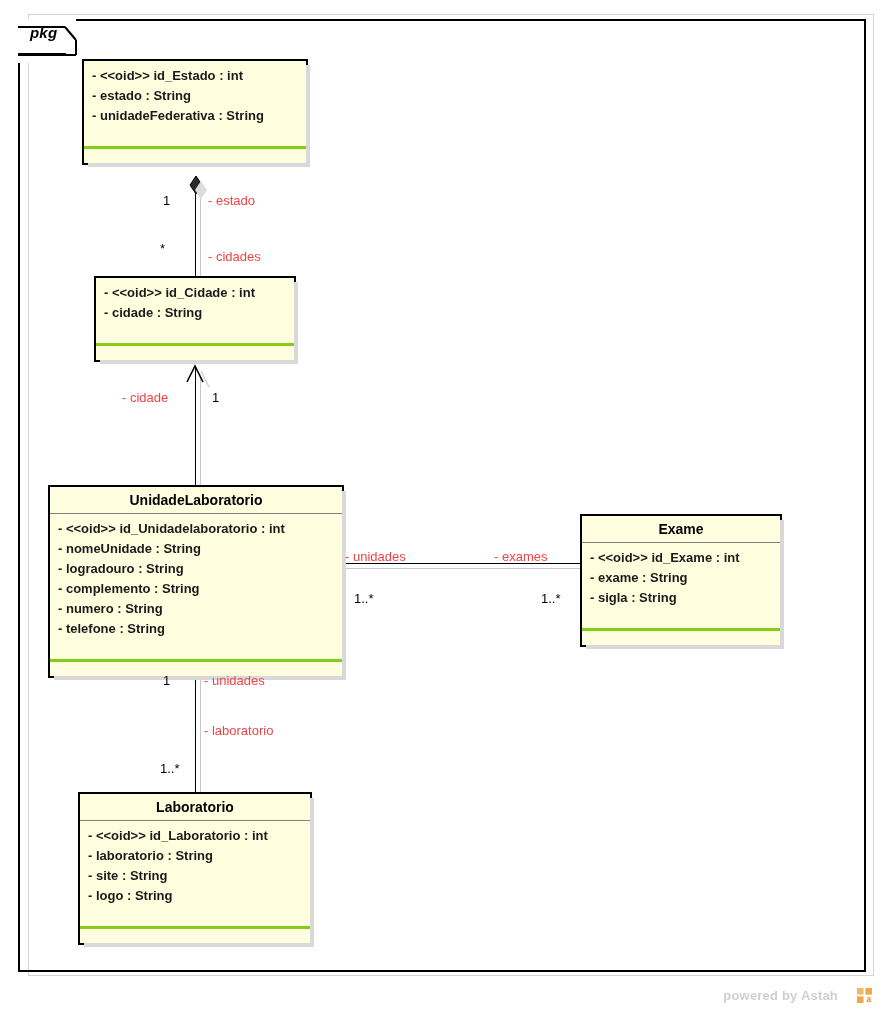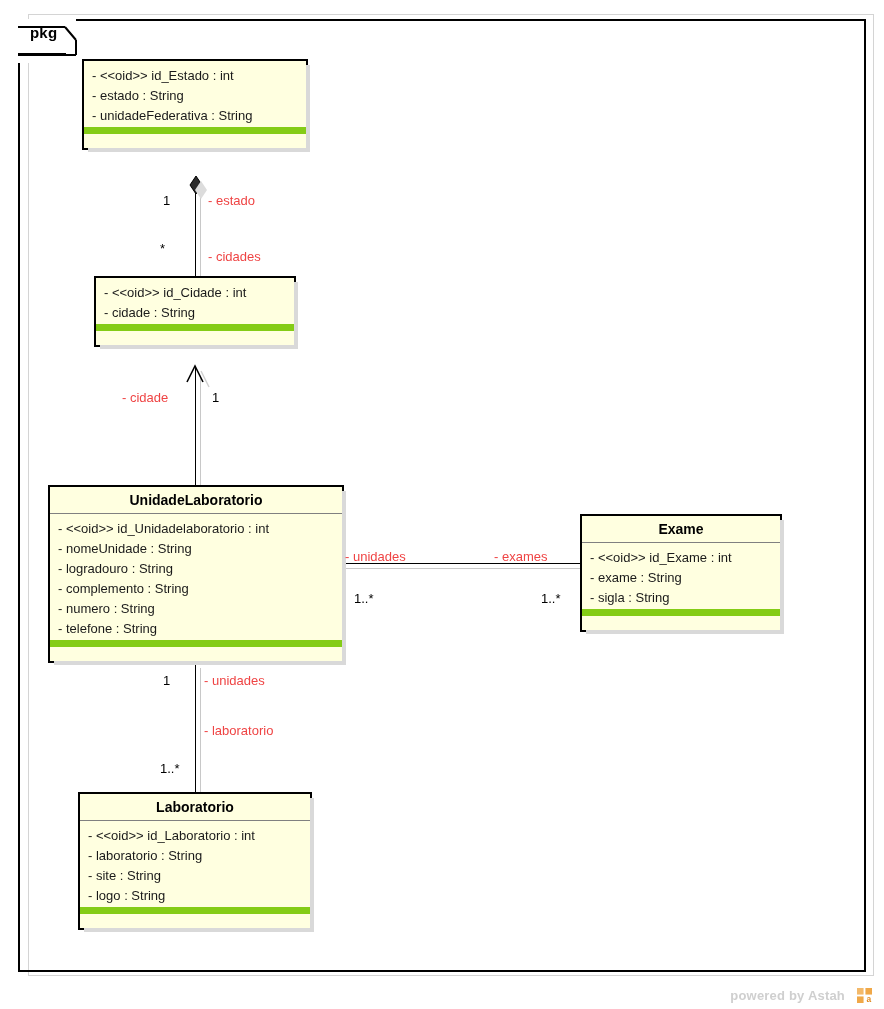--- a/index.html
+++ b/index.html
@@ -44,20 +44,21 @@
     left: 74px; top: 19px;
     width: 792px; height: 0;
     border-top: 2px solid #000000;
   }
   .pkg-tab {
     position: absolute;
     left: 18px; top: 19px;
     width: 58px; height: 44px;
     box-sizing: border-box;
     background: #ffffff;
+    font-style: italic;
   }
   .pkg-tab-border {
     position: absolute;
     left: 0; top: 0;
     width: 100%; height: 100%;
     overflow: visible;
   }
   .pkg-tab-label {
     position: absolute;
     left: 12px; top: 4px;
@@ -88,24 +89,25 @@
     line-height: 27px;
     text-align: center;
     font-size: 14px;
     font-weight: bold;
     color: #000000;
     border-bottom: 1px solid #808080;
     background: #ffffe0;
     box-sizing: border-box;
   }
   .uml-attrs {
-    padding: 5px 0 1px 8px;
-    border-bottom: 7px solid #84cc16;
+    padding: 5px 0 20px 8px;
+    border-bottom: 3px solid #84cc16;
     background: #ffffe0;
     box-sizing: border-box;
+    font-weight: bold;
   }
   .uml-attr {
     font-size: 13px;
     line-height: 20px;
     color: #1a1a1a;
     white-space: nowrap;
   }
   .uml-ops {
     height: 14px;
     background: #ffffe0;
@@ -148,21 +150,21 @@
     z-index: 4;
   }
 
   
   .watermark {
     position: absolute;
     right: 12px;
     bottom: 6px;
     display: flex;
     align-items: center;
-    gap: 12px;
+    gap: 19px;
     z-index: 10;
   }
   .watermark-text {
     font-size: 13px;
     font-weight: bold;
     color: #cfcfcf;
     letter-spacing: 0.2px;
   }
   .astah-logo {
     width: 15px; height: 15px;

